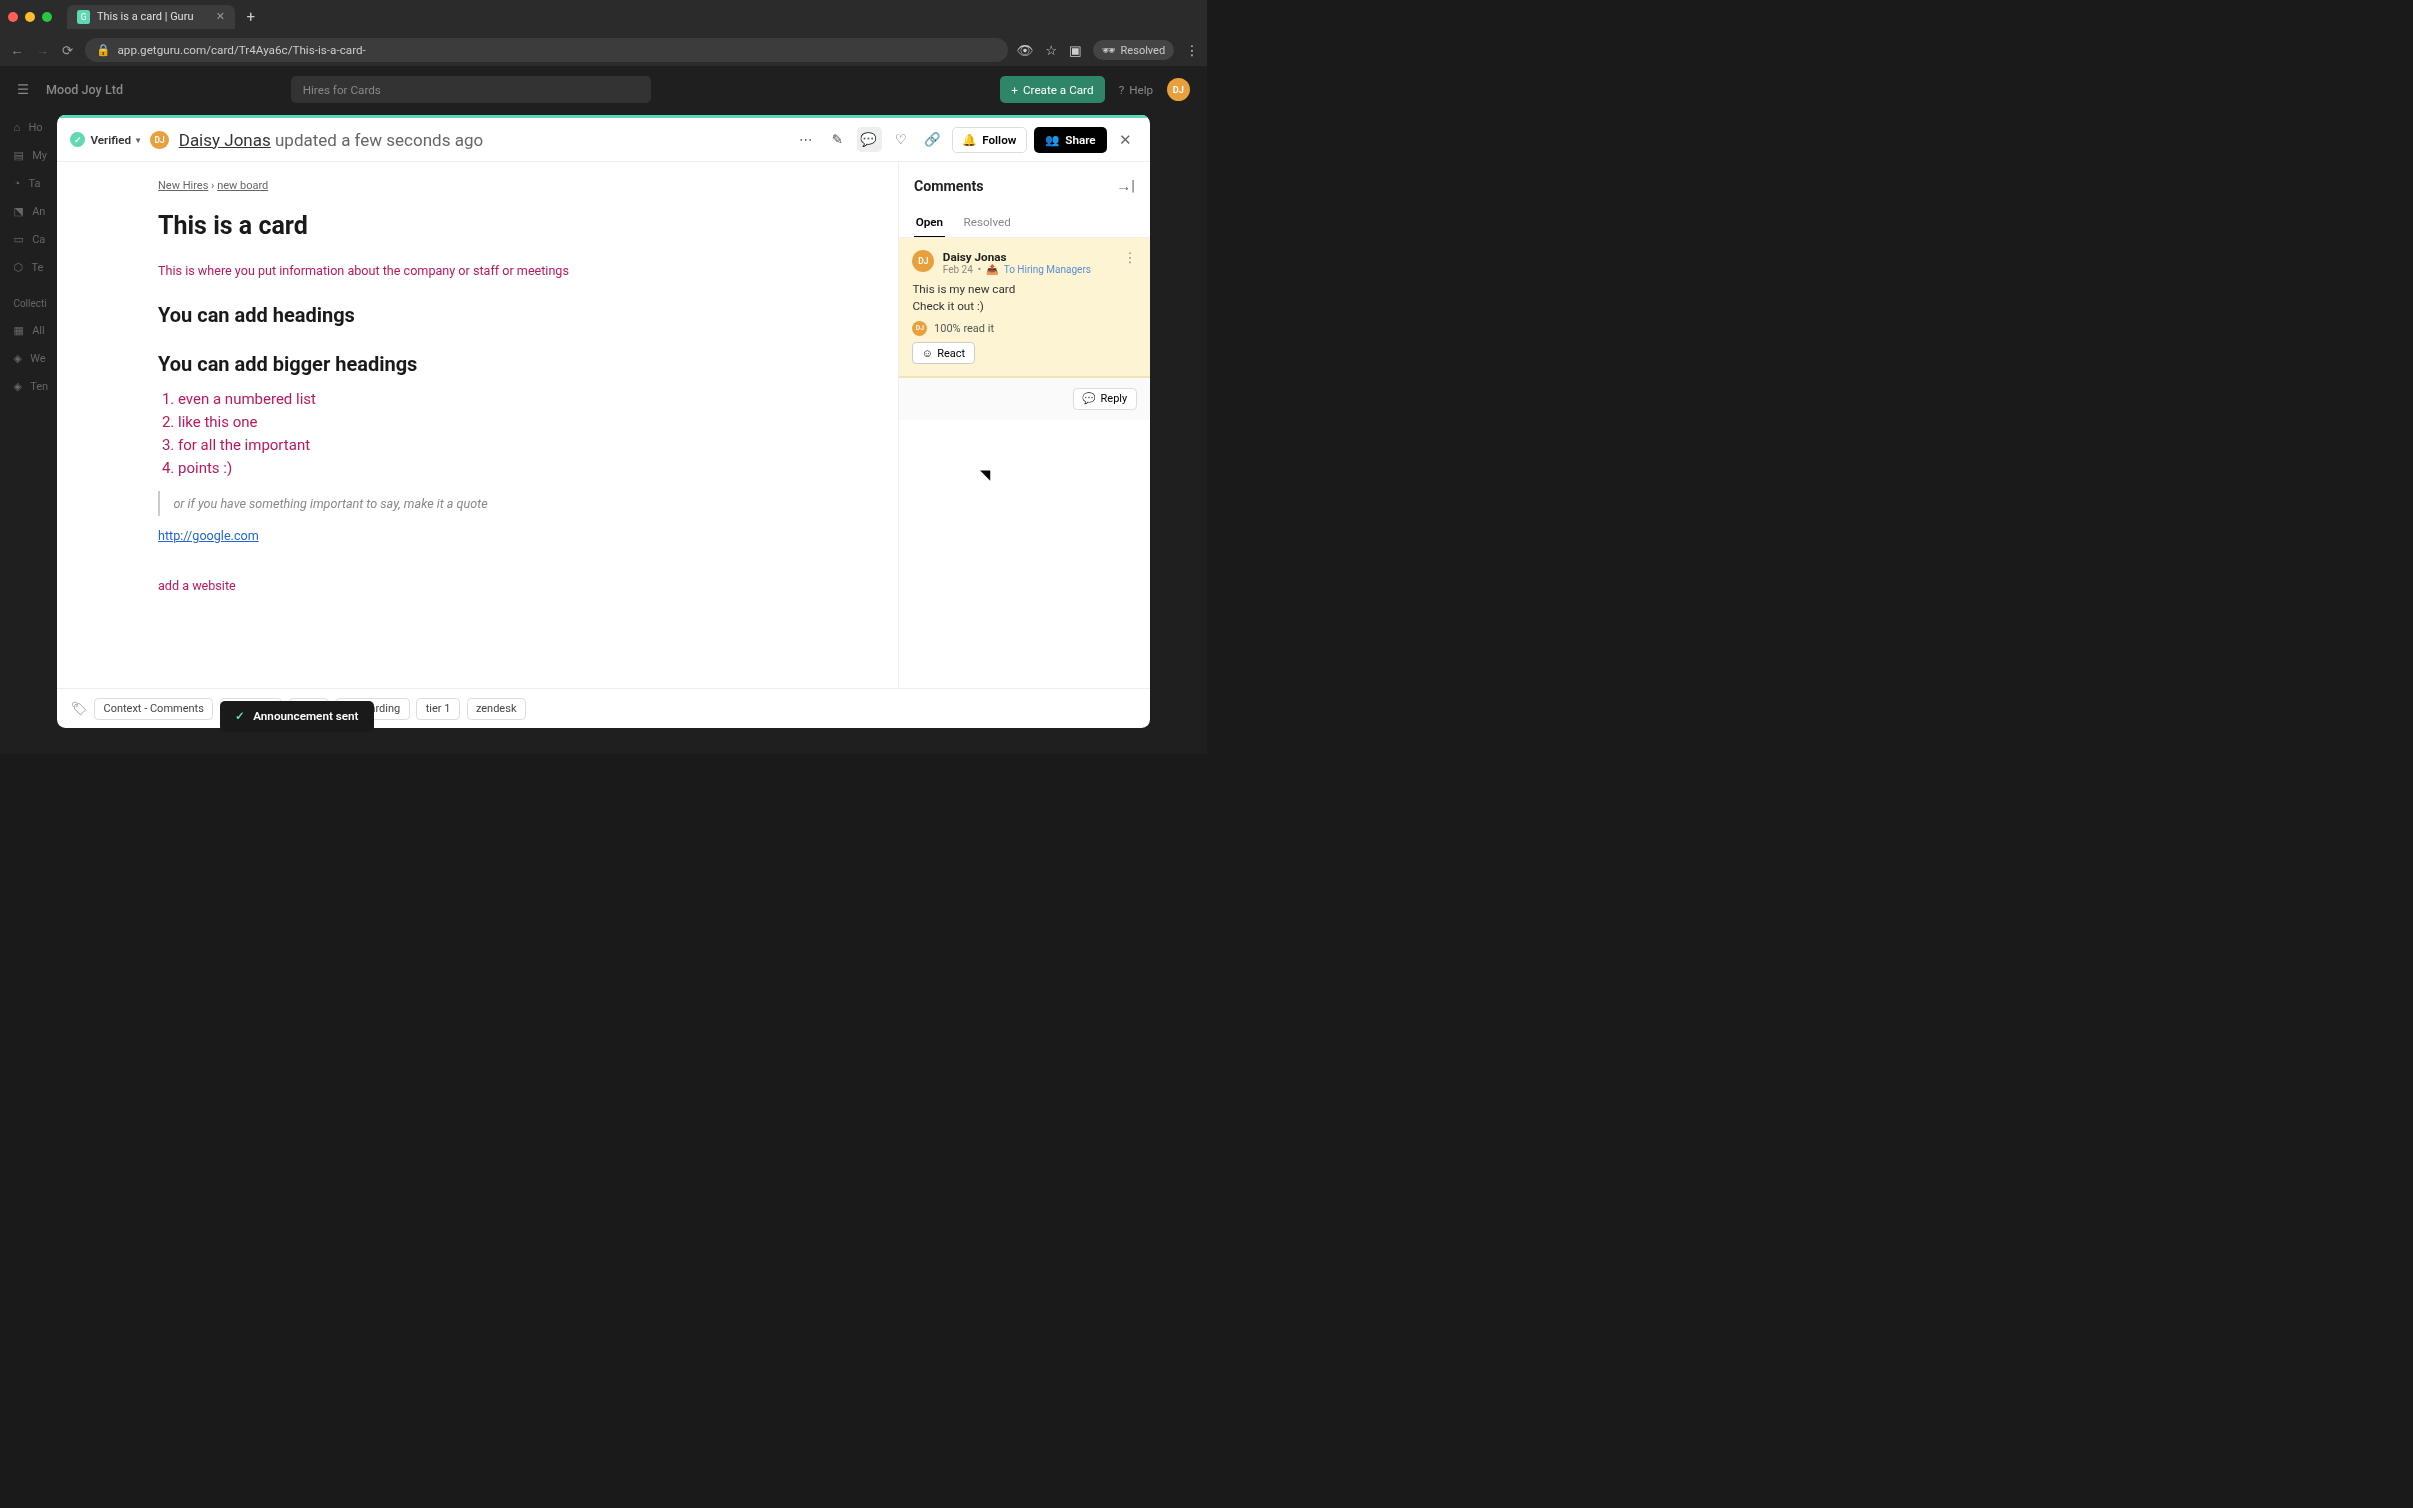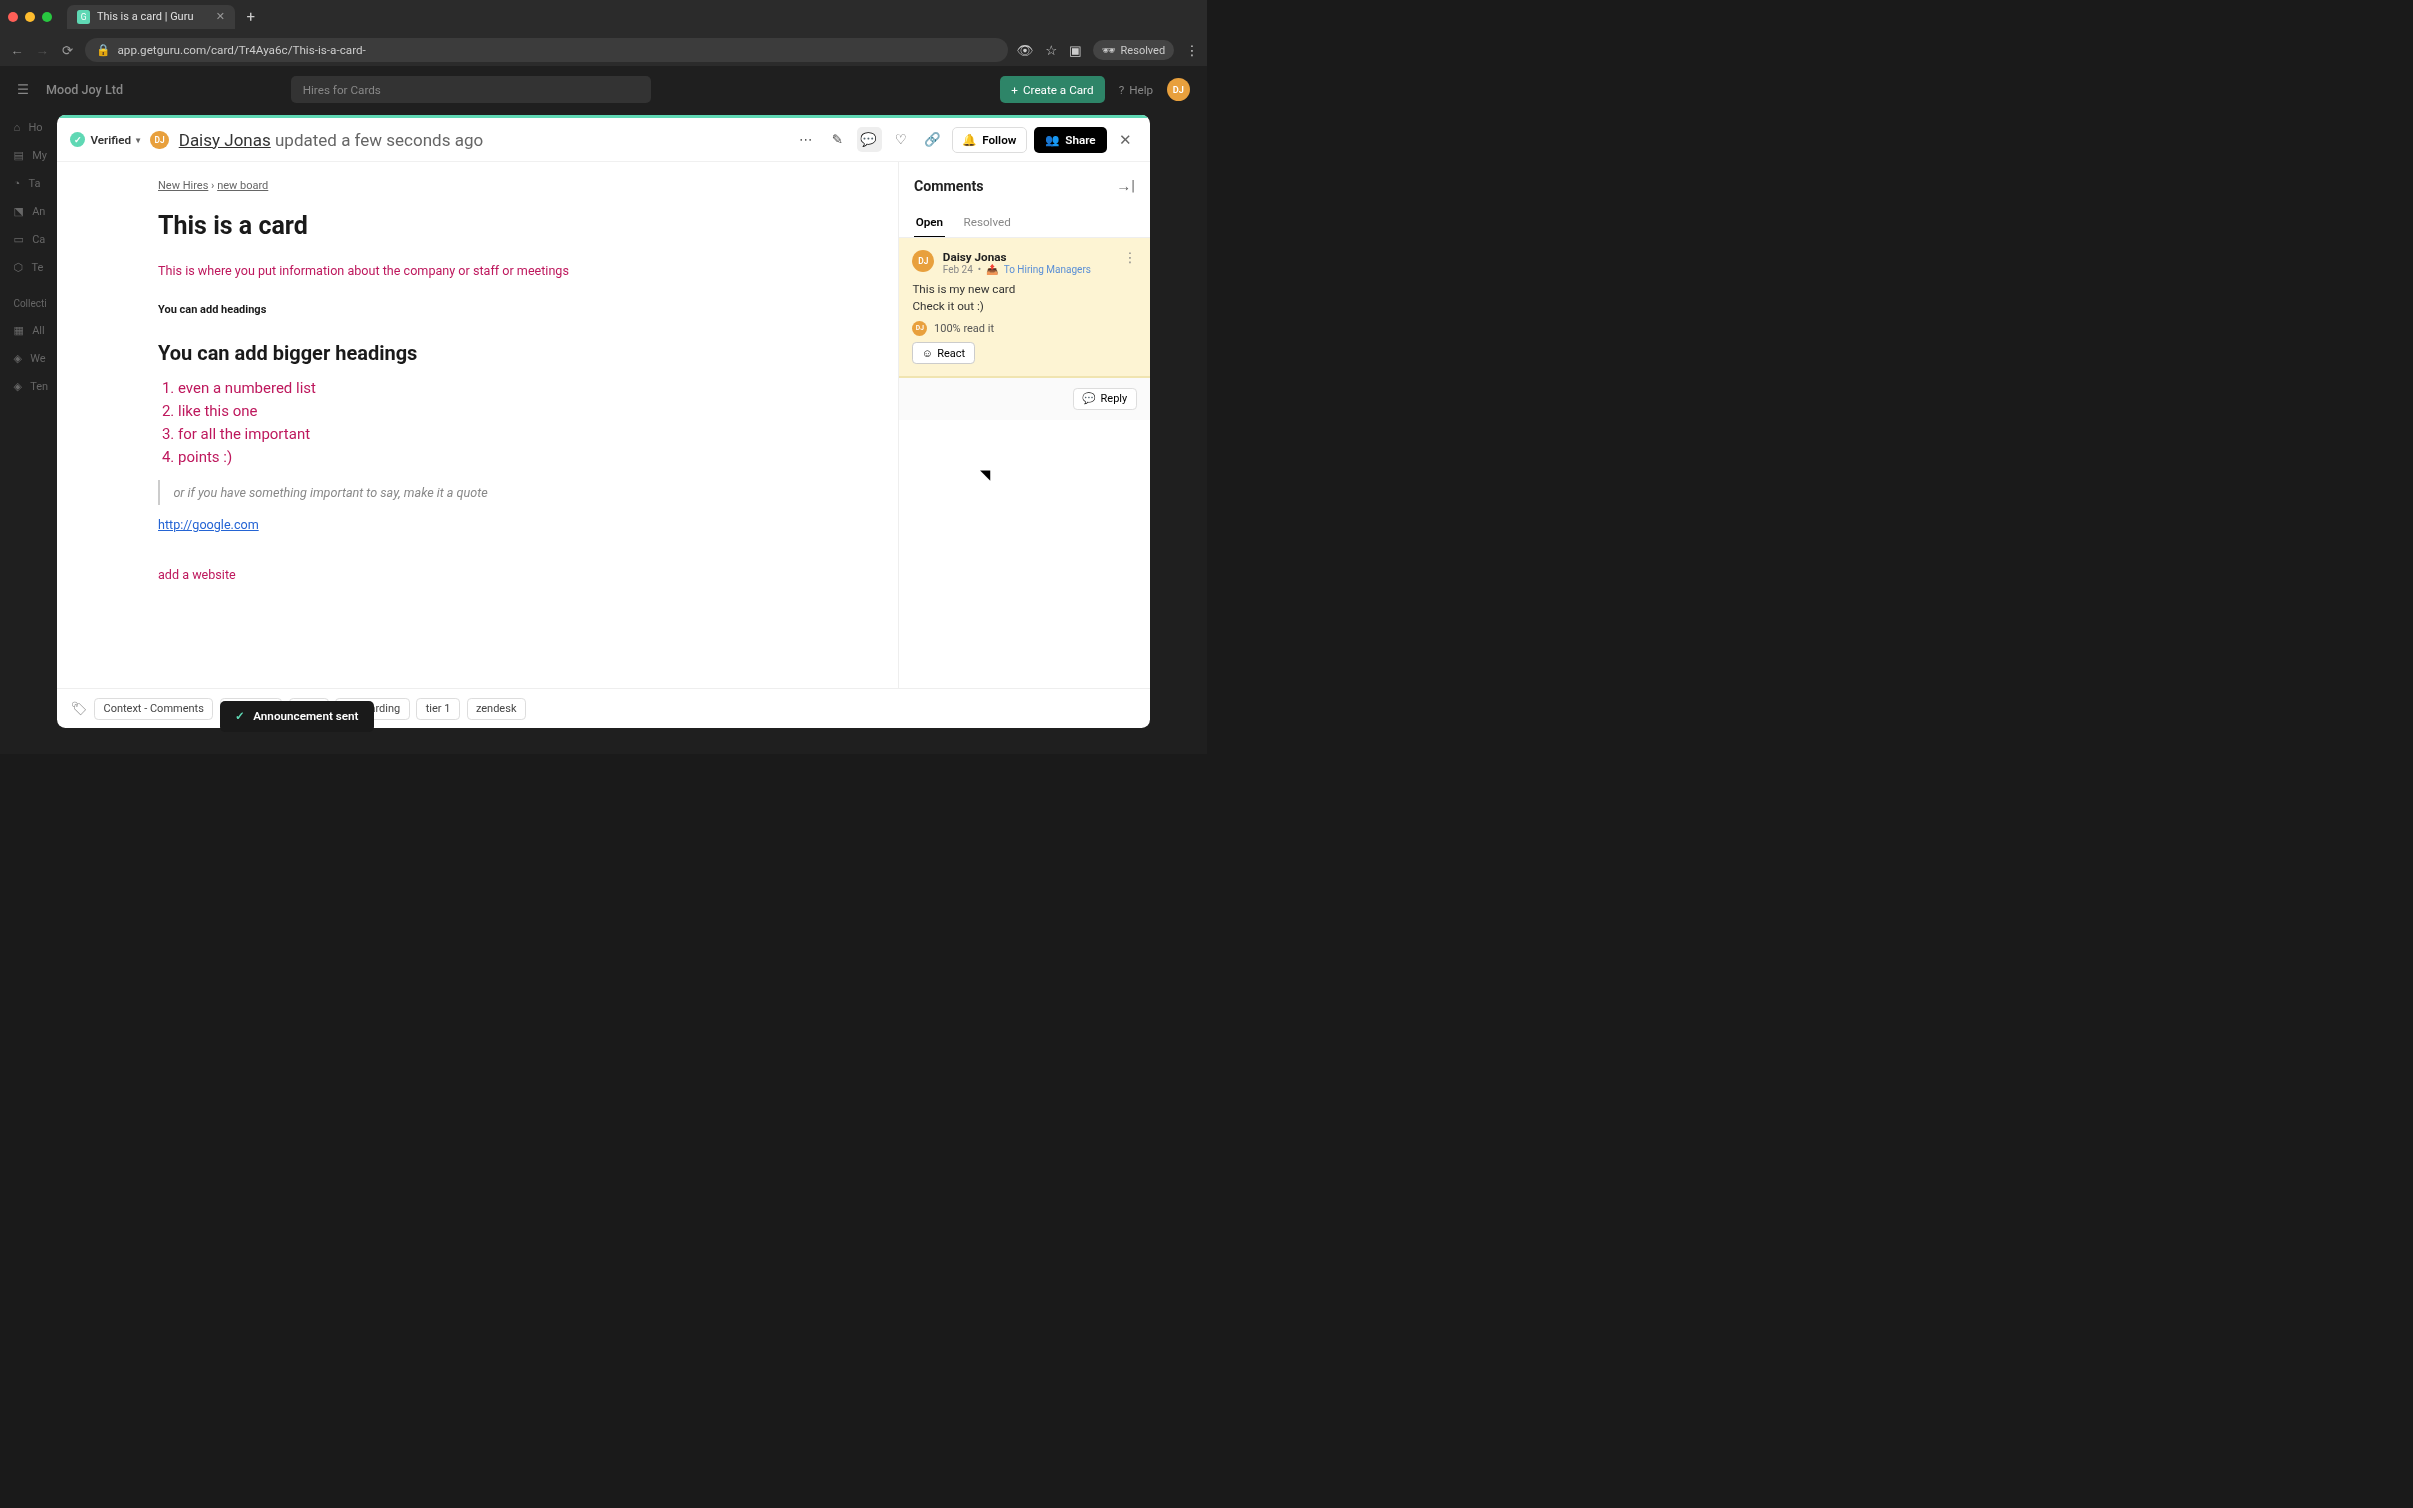--- a/index.html
+++ b/index.html
@@ -57,21 +57,21 @@
 .follow-btn { border: 0.8px solid #ddd; padding: 5px 10px; border-radius: 5px; font-size: 11.7px; font-weight: 600; display: flex; align-items: center; gap: 5px; cursor: pointer; }
 .share-btn { background: #000; color: #fff; padding: 5.9px 11.7px; border-radius: 5px; font-size: 11.7px; font-weight: 600; display: flex; align-items: center; gap: 5px; cursor: pointer; }
 .close-x { font-size: 15px; color: #666; cursor: pointer; padding: 0 5px; }
 
 .card-body { flex: 1; display: flex; overflow: hidden; }
 .card-content { flex: 1; padding: 17px 101px 17px 101px; overflow-y: auto; border-right: 0.8px solid #eee; position: relative; }
 .breadcrumb { font-size: 11px; color: #666; margin-bottom: 18.4px; }
 .breadcrumb a { color: #666; text-decoration: underline; }
 .card-title { font-size: 25px; font-weight: 700; color: #1a1a1a; margin-bottom: 20px; }
 .card-para { font-size: 12.6px; color: #be185d; margin-bottom: 25px; margin-top: 23px; }
-.h3 { font-size: 11px; font-weight: 700; color: #1a1a1a; margin: 22px 0 15px; }
+.h3 { font-size: 20px; font-weight: 700; color: #1a1a1a; margin: 22px 0 15px; }
 .h2 { font-size: 20px; font-weight: 700; color: #1a1a1a; margin: 25px 0 11.7px; }
 .card-content ol { padding-left: 20px; font-size: 15px; color: #be185d; }
 .card-content ol li { padding: 2.5px 0; }
 .quote { border-left: 2.5px solid #ccc; padding: 5px 13.4px; color: #888; font-style: italic; font-size: 12.6px; margin: 12px 0; }
 .link { color: #2464d4; text-decoration: underline; font-size: 12.6px; display: inline-block; margin-bottom: 11.7px; }
 
 .tags-bar { border-top: 0.8px solid #eee; padding: 8.4px 13.4px; display: flex; align-items: center; gap: 6.7px; }
 .tag-icon { color: #888; }
 .tag { border: 0.8px solid #ddd; padding: 3.4px 8.4px; border-radius: 4.2px; font-size: 11px; color: #444; }
 

